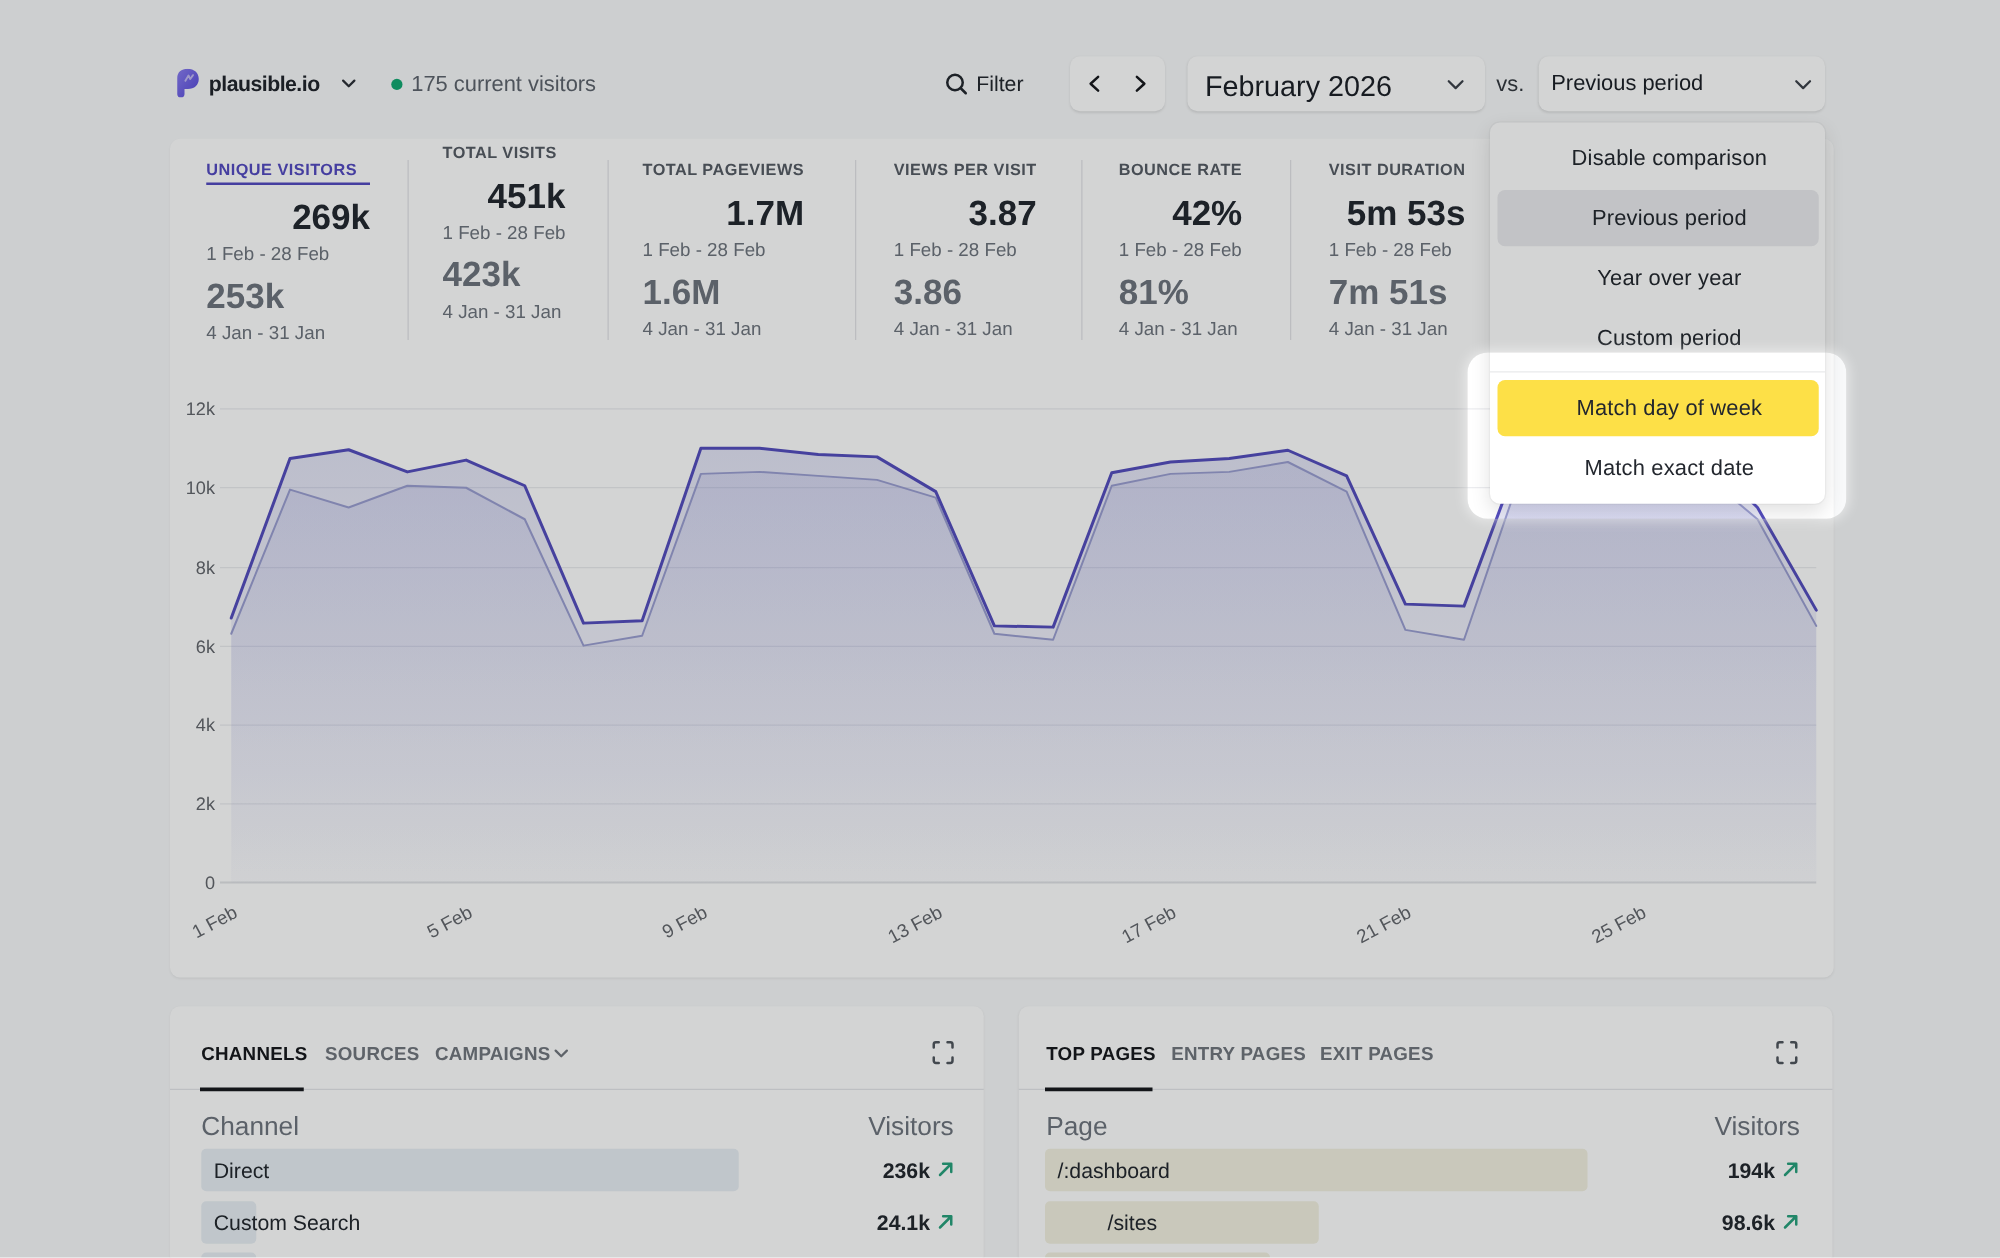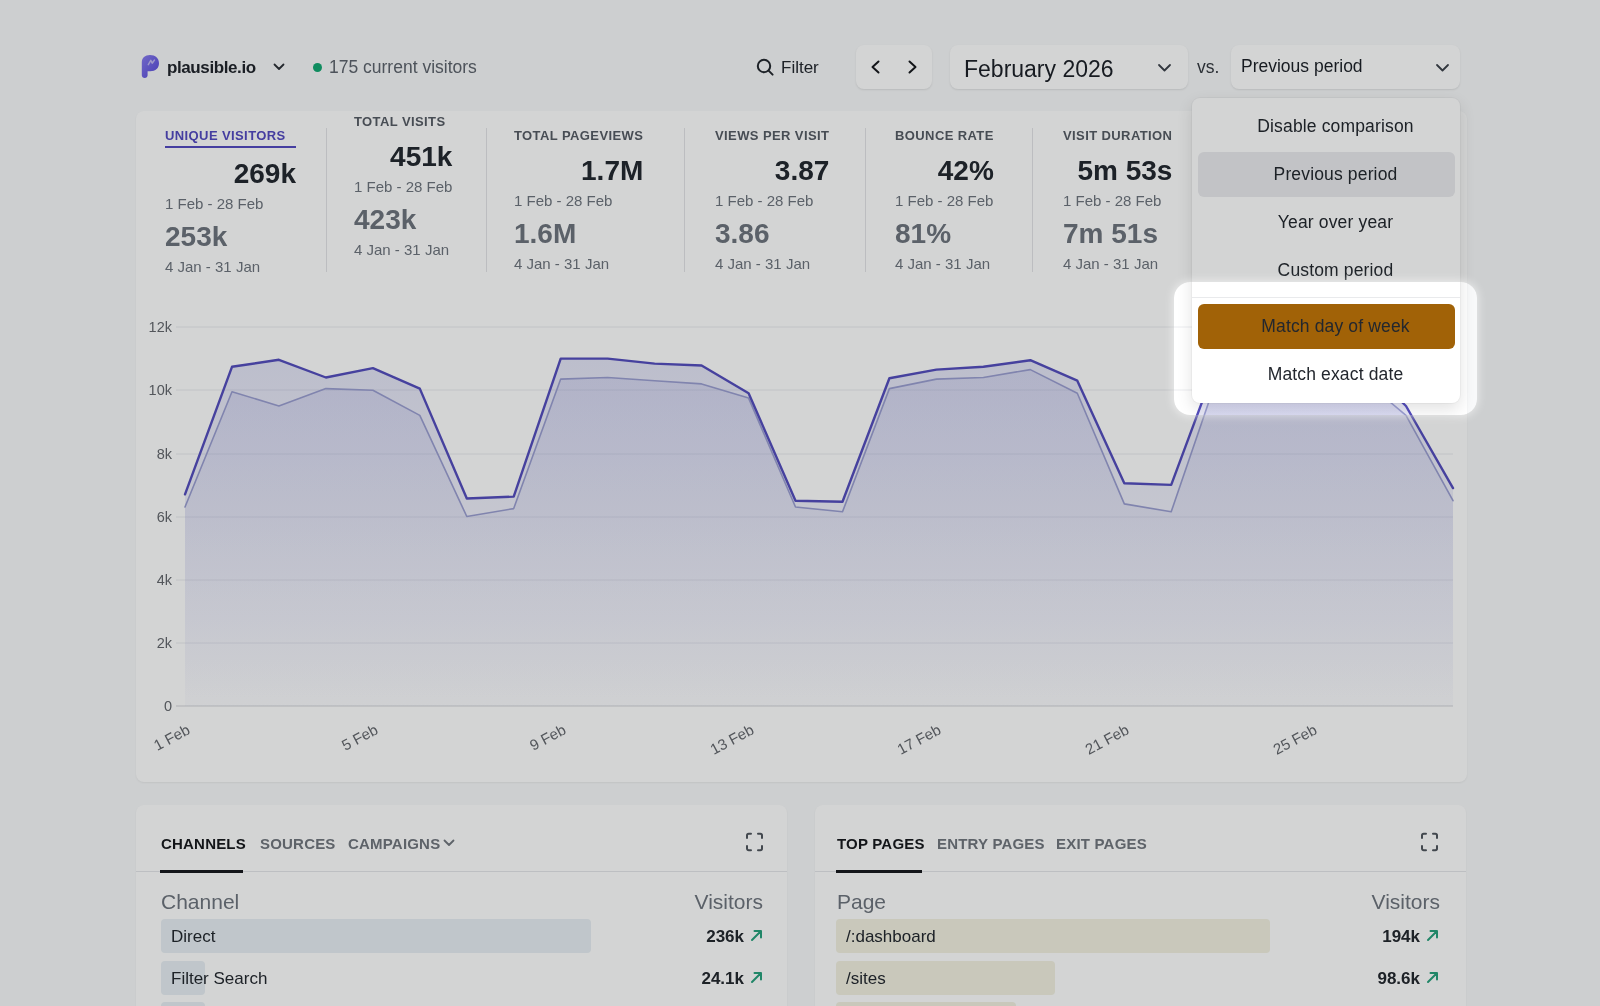--- a/index.html
+++ b/index.html
@@ -179,21 +179,21 @@
 <div class="abs" style="left:160px;top:870px;width:83px;height:3px;background:#16181c;"></div>
 <div class="abs colhead" style="left:161px;top:890px;">Channel</div>
 <div class="abs colhead" style="left:0;top:890px;width:763px;text-align:right;">Visitors</div>
 <div class="abs" style="left:161px;top:919px;width:430px;height:34px;border-radius:4px;background:#e8eff4;"></div>
 <div class="abs rowtxt" style="left:171px;top:927px;">Direct</div>
 <div class="abs rowval" style="left:0;top:927px;width:744px;text-align:right;">236k</div>
 <svg class="abs" style="left:750px;top:929px;" width="13" height="13" viewBox="0 0 13 13">
     <path d="M2,11 L11,2 M4.5,2 H11 V8.5" fill="none" stroke="#27a17c" stroke-width="2" stroke-linecap="round" stroke-linejoin="round"></path>
   </svg>
 <div class="abs" style="left:161px;top:961px;width:44px;height:34px;border-radius:4px;background:#e8eff4;"></div>
-<div class="abs rowtxt" style="left:171px;top:969px;">Filter Search</div>
+<div class="abs rowtxt" style="left:171px;top:969px;">Custom Search</div>
 <div class="abs rowval" style="left:0;top:969px;width:744px;text-align:right;">24.1k</div>
 <svg class="abs" style="left:750px;top:971px;" width="13" height="13" viewBox="0 0 13 13">
     <path d="M2,11 L11,2 M4.5,2 H11 V8.5" fill="none" stroke="#27a17c" stroke-width="2" stroke-linecap="round" stroke-linejoin="round"></path>
   </svg>
 <div class="abs" style="left:161px;top:1002px;width:44px;height:4px;border-radius:4px 4px 0 0;background:#e8eff4;"></div>
 
 <div class="card" style="left:815px;top:805px;width:651px;height:260px;"></div>
 <div class="abs tab-active" style="left:837px;top:835px;">TOP PAGES</div>
 <div class="abs tab" style="left:937px;top:835px;">ENTRY PAGES</div>
 <div class="abs tab" style="left:1056px;top:835px;">EXIT PAGES</div>
@@ -204,29 +204,29 @@
 <div class="abs" style="left:836px;top:870px;width:86px;height:3px;background:#16181c;"></div>
 <div class="abs colhead" style="left:837px;top:890px;">Page</div>
 <div class="abs colhead" style="left:0;top:890px;width:1440px;text-align:right;">Visitors</div>
 <div class="abs" style="left:836px;top:919px;width:434px;height:34px;border-radius:4px;background:#f3f1e1;"></div>
 <div class="abs rowtxt" style="left:846px;top:927px;">/:dashboard</div>
 <div class="abs rowval" style="left:0;top:927px;width:1420px;text-align:right;">194k</div>
 <svg class="abs" style="left:1426px;top:929px;" width="13" height="13" viewBox="0 0 13 13">
     <path d="M2,11 L11,2 M4.5,2 H11 V8.5" fill="none" stroke="#27a17c" stroke-width="2" stroke-linecap="round" stroke-linejoin="round"></path>
   </svg>
 <div class="abs" style="left:836px;top:961px;width:219px;height:34px;border-radius:4px;background:#f3f1e1;"></div>
-<div class="abs rowtxt" style="left:846px;top:969px;">/sites</div>
+<div class="abs rowtxt" style="left:886px;top:969px;">/sites</div>
 <div class="abs rowval" style="left:0;top:969px;width:1420px;text-align:right;">98.6k</div>
 <svg class="abs" style="left:1426px;top:971px;" width="13" height="13" viewBox="0 0 13 13">
     <path d="M2,11 L11,2 M4.5,2 H11 V8.5" fill="none" stroke="#27a17c" stroke-width="2" stroke-linecap="round" stroke-linejoin="round"></path>
   </svg>
 <div class="abs" style="left:836px;top:1002px;width:180px;height:4px;border-radius:4px 4px 0 0;background:#f3f1e1;"></div>
 
 <div class="abs" style="left:1192px;top:98px;width:268px;height:305px;background:#ffffff;border-radius:8px;box-shadow:0 6px 16px rgba(0,0,0,0.12), 0 0 0 1px rgba(0,0,0,0.03);"></div>
 <div class="menu-item" style="top:104px;">Disable comparison</div>
 <div class="menu-item" style="top:152px;background:#ebebee;">Previous period</div>
 <div class="menu-item" style="top:200px;">Year over year</div>
 <div class="menu-item" style="top:248px;">Custom period</div>
 <div class="abs" style="left:1192px;top:297px;width:268px;height:1px;background:#e9eaec;"></div>
-<div class="menu-item" style="top:304px;background:#a16207;">Match day of week</div>
+<div class="menu-item" style="top:304px;background:#fde047;">Match day of week</div>
 <div class="menu-item" style="top:352px;">Match exact date</div>
 
 <div class="abs" style="left:1174px;top:282px;width:303px;height:133px;border-radius:16px;box-shadow:0 0 10px 1px rgba(255,255,255,0.6), 0 0 0 4000px rgba(8,9,10,0.176);"></div>
 
 </body></html>

